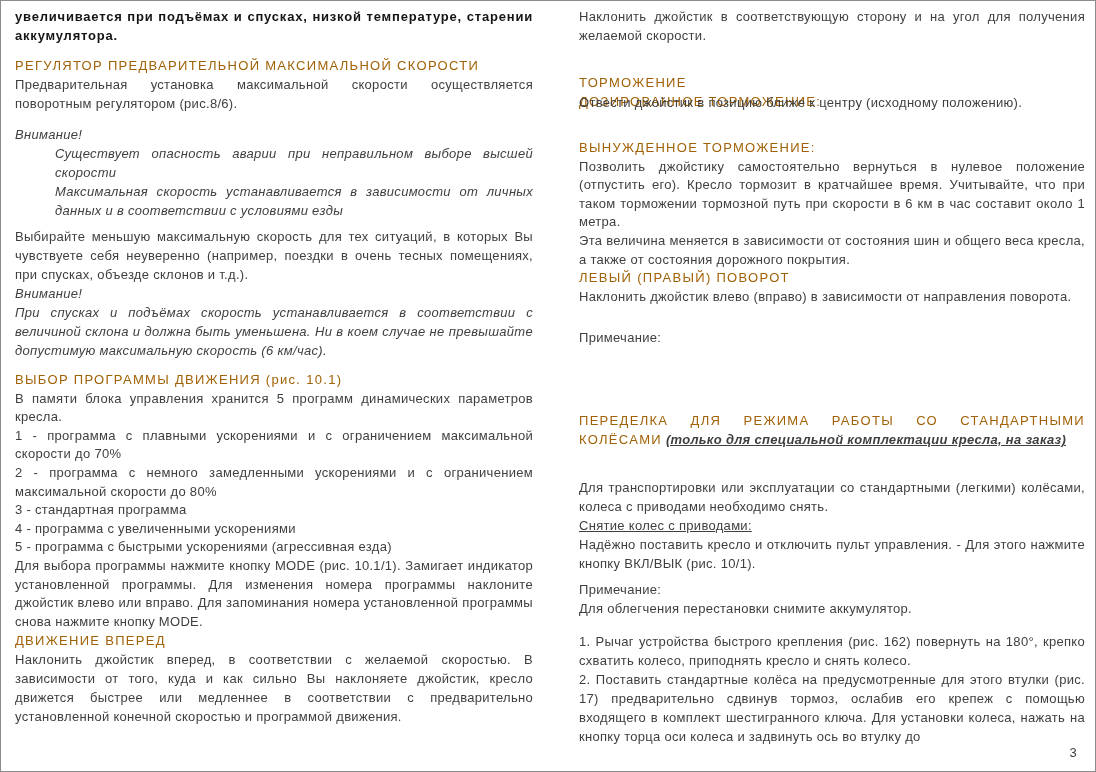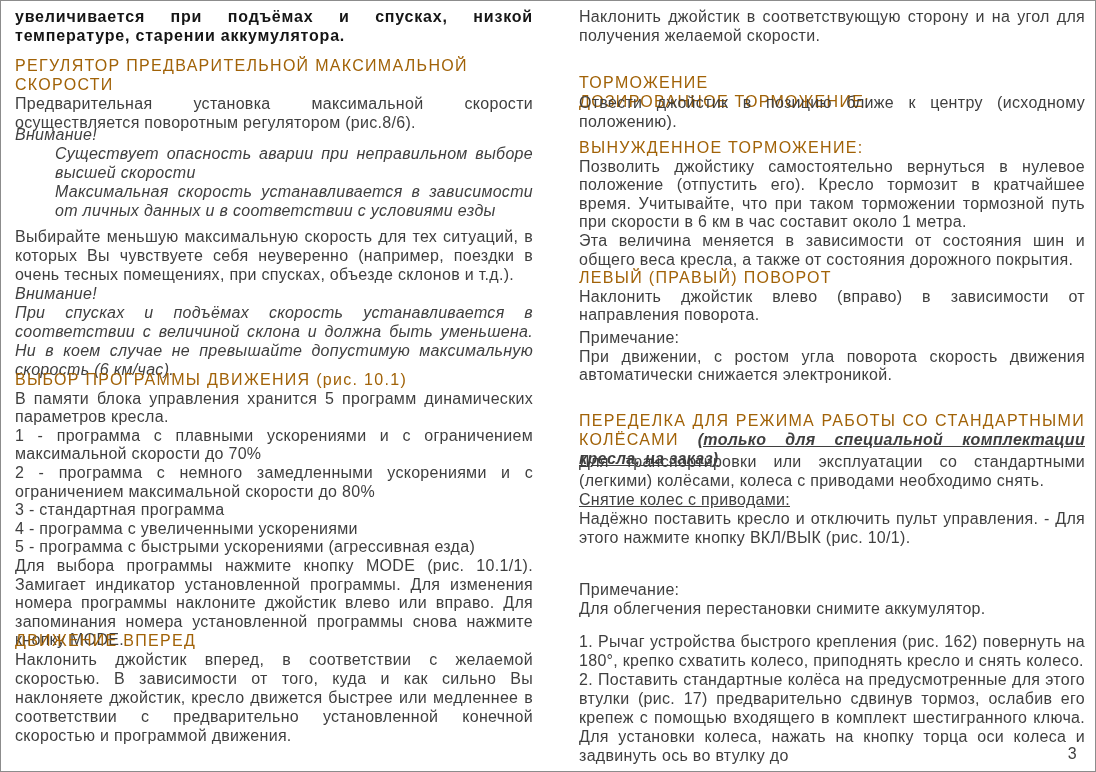--- a/index.html
+++ b/index.html
@@ -3,21 +3,21 @@
 <meta charset="utf-8">
 <style>
   html,body{margin:0;padding:0;background:#fff;}
   .page{
     position:relative;
     width:1096px;height:772px;
     box-sizing:border-box;
     border:1px solid #8c8c8c;
     background:#fff;
     font-family:"Liberation Sans","DejaVu Sans",sans-serif;
-    font-size:16px;
+    font-size:13px;
     color:#3f3f3f;
     letter-spacing:0.3px;
     overflow:hidden;
   }
   .blk{position:absolute;margin:0;line-height:19px;}
   .L{left:14px;width:518px;}
   .R{left:578px;width:506px;}
   p{margin:0;}
   .j{text-align:justify;}
   .it{font-style:italic;}
@@ -92,28 +92,27 @@
     <p class="j">Эта величина меняется в зависимости от состояния шин и общего веса кресла, а также от состояния дорожного покрытия.</p>
   </div>
 
   <div class="blk R tight" style="top:268px;">
     <p class="head">ЛЕВЫЙ (ПРАВЫЙ) ПОВОРОТ</p>
     <p class="j">Наклонить джойстик влево (вправо) в зависимости от направления поворота.</p>
   </div>
 
   <div class="blk R tight" style="top:328px;">
     <p>Примечание:</p>
-    <p class="j">При движении, с ростом угла поворота скорость движения автоматически снижается электроникой.</p>
   </div>
 
   <div class="blk R" style="top:410px;line-height:19.2px;">
     <p class="j"><span class="head">ПЕРЕДЕЛКА ДЛЯ РЕЖИМА РАБОТЫ СО СТАНДАРТНЫМИ КОЛЁСАМИ</span> <span class="b it u">(только для специальной комплектации кресла, на заказ)</span></p>
   </div>
 
-  <div class="blk R" style="top:451px;">
+  <div class="blk R" style="top:477px;">
     <p class="j">Для транспортировки или эксплуатации со стандартными (легкими) колёсами, колеса с приводами необходимо снять.</p>
     <p class="u">Снятие колес с приводами:</p>
     <p class="j">Надёжно поставить кресло и отключить пульт управления. - Для этого нажмите кнопку ВКЛ/ВЫК (рис. 10/1).</p>
   </div>
 
   <div class="blk R" style="top:579px;">
     <p>Примечание:</p>
     <p>Для облегчения перестановки снимите аккумулятор.</p>
   </div>
 

